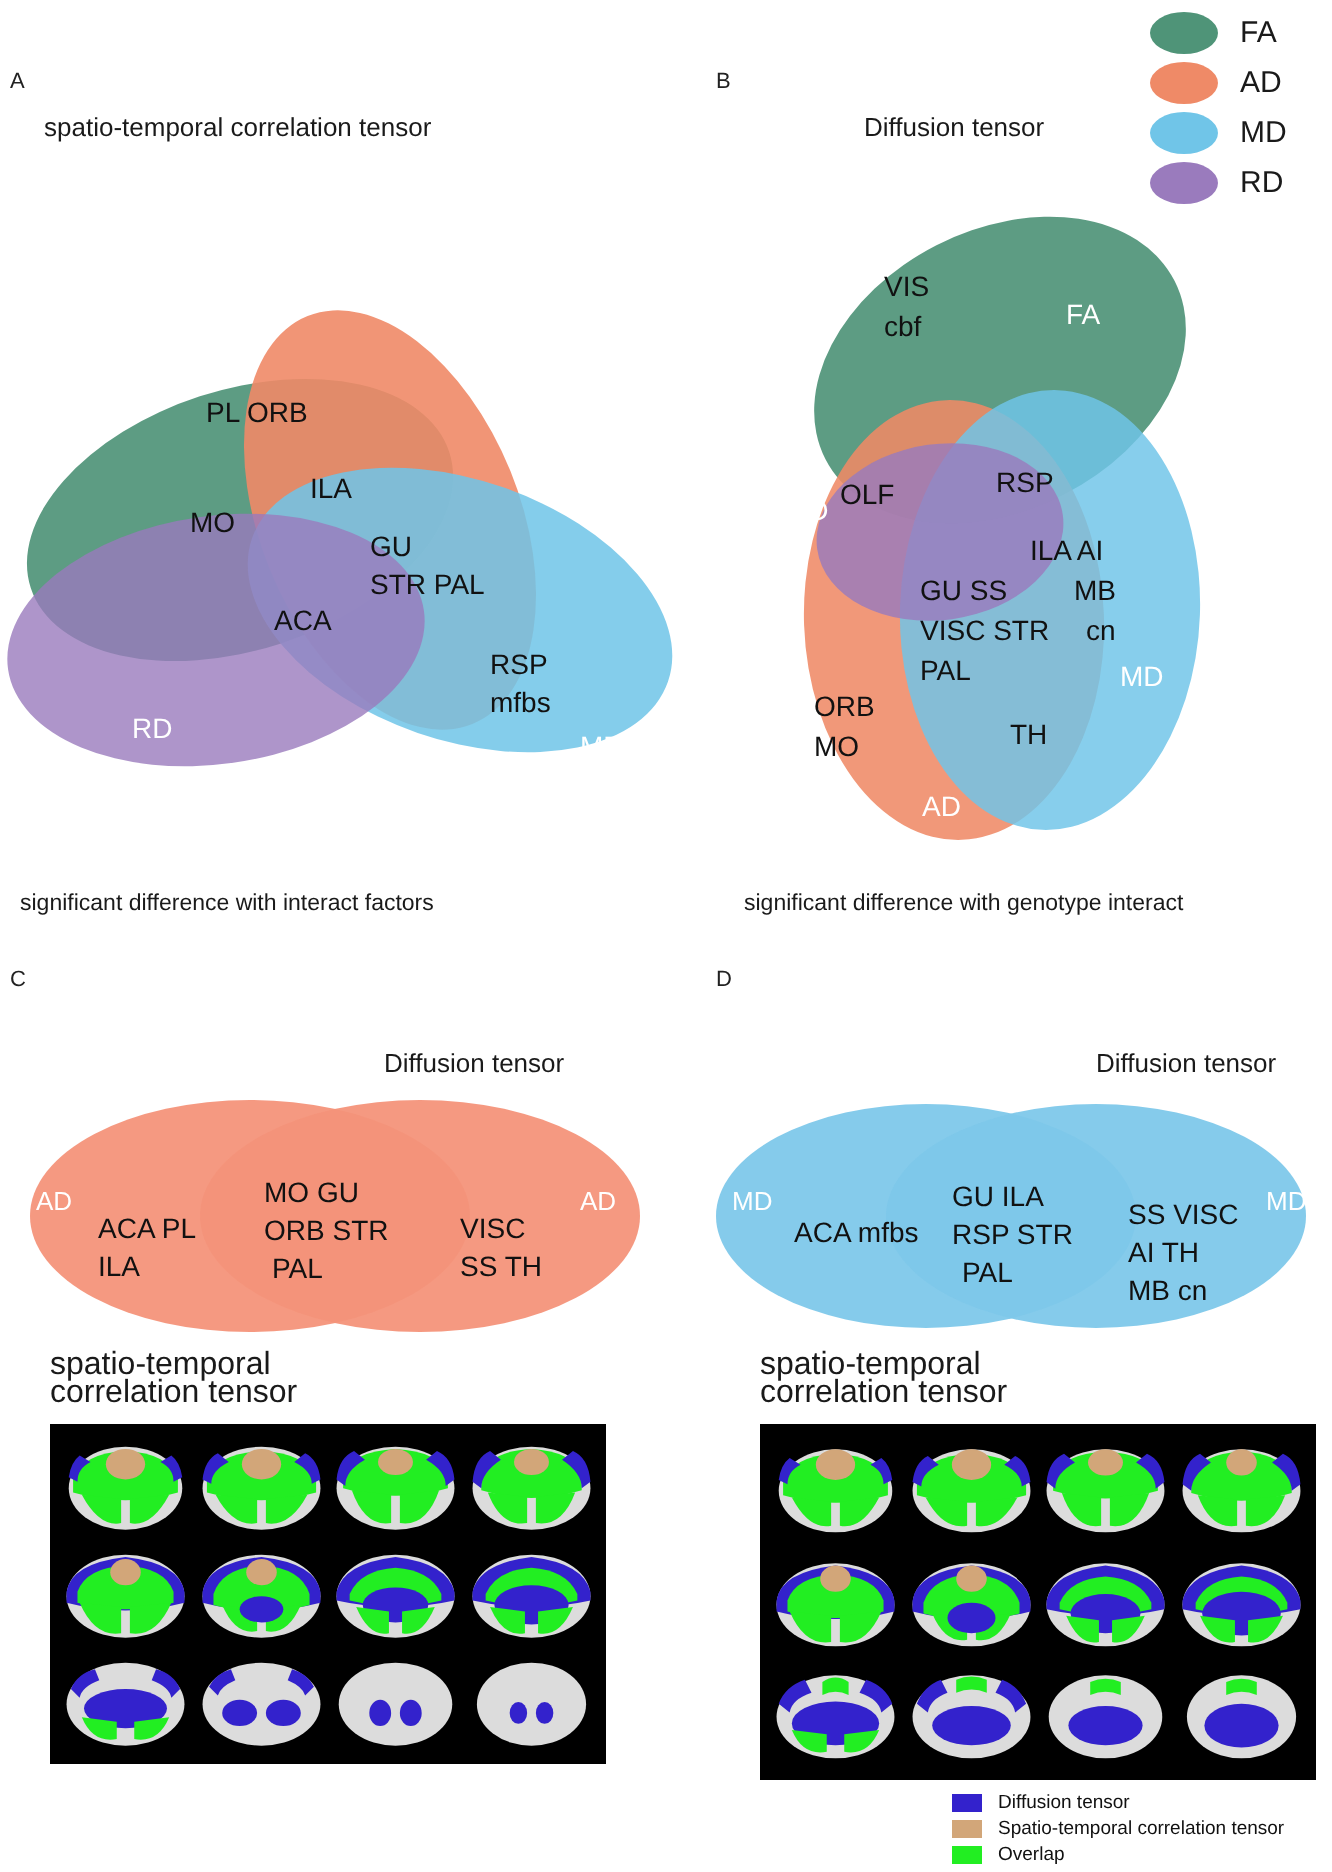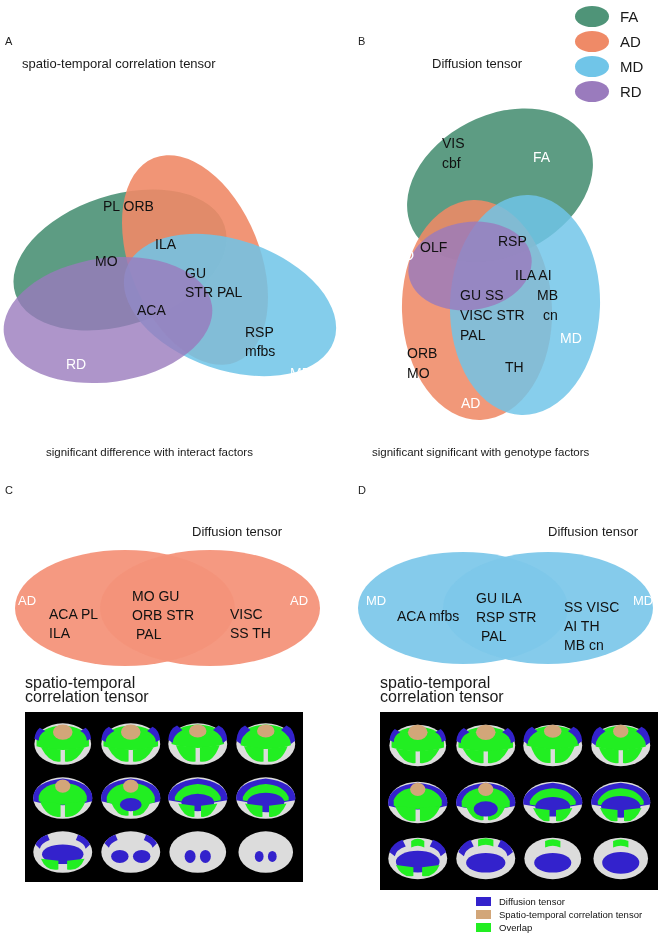--- a/index.html
+++ b/index.html
@@ -81,21 +81,21 @@
   <text class="vlabel-big" x="95" y="161">MO</text>
   <text class="vlabel-big" x="155" y="144">ILA</text>
   <text class="vlabel-big" x="185" y="173">GU</text>
   <text class="vlabel-big" x="185" y="192">STR PAL</text>
   <text class="vlabel-big" x="137" y="210">ACA</text>
   <text class="vlabel-big" x="245" y="232">RSP</text>
   <text class="vlabel-big" x="245" y="251">mfbs</text>
 </svg>
 </div>
 
-<div class="abs caption" style="left:10px;top:446px;margin-left:36px;">significant difference with interact factors</div>
+<div class="abs caption" style="left:10px;top:446px;">significant difference with interact factors</div>
 
 <div class="abs panel-letter" style="left:358px;top:35px;">B</div>
 <div class="abs panel-title" style="left:432px;top:56px;">Diffusion tensor</div>
 
 <div class="abs" style="left:365px;top:100px;">
 <svg class="vennsvg" width="300" height="330" viewBox="0 0 300 330" xmlns="http://www.w3.org/2000/svg">
   <g style="mix-blend-mode:multiply">
     <ellipse cx="135" cy="85" rx="98" ry="70" transform="rotate(-27 135 85)" fill="#4f9478" fill-opacity="0.92"></ellipse>
     <ellipse cx="112" cy="210" rx="75" ry="110" transform="rotate(-2 112 210)" fill="#ef8a67" fill-opacity="0.88"></ellipse>
     <ellipse cx="160" cy="205" rx="75" ry="110" transform="rotate(2 160 205)" fill="#70c5e8" fill-opacity="0.84"></ellipse>
@@ -116,21 +116,21 @@
   <text class="vlabel-big" x="95" y="200">GU SS</text>
   <text class="vlabel-big" x="95" y="220">VISC STR</text>
   <text class="vlabel-big" x="178" y="220">cn</text>
   <text class="vlabel-big" x="95" y="240">PAL</text>
   <text class="vlabel-big" x="42" y="258">ORB</text>
   <text class="vlabel-big" x="42" y="278">MO</text>
   <text class="vlabel-big" x="140" y="272">TH</text>
 </svg>
 </div>
 
-<div class="abs caption" style="left:372px;top:446px;">significant significant with genotype factors</div>
+<div class="abs caption" style="left:372px;top:446px;">significant difference with genotype interact</div>
 
 <div class="abs panel-letter" style="left:5px;top:484px;">C</div>
 <div class="abs panel-title" style="left:192px;top:524px;">Diffusion tensor</div>
 
 <div class="abs" style="left:5px;top:548px;">
 <svg class="vennsvg" width="330" height="120" viewBox="0 0 330 120" xmlns="http://www.w3.org/2000/svg">
   <g style="mix-blend-mode:multiply">
     <ellipse cx="120" cy="60" rx="110" ry="58" fill="#f4937a" fill-opacity="0.95"></ellipse>
     <ellipse cx="205" cy="60" rx="110" ry="58" fill="#f4937a" fill-opacity="0.95"></ellipse>
   </g>

